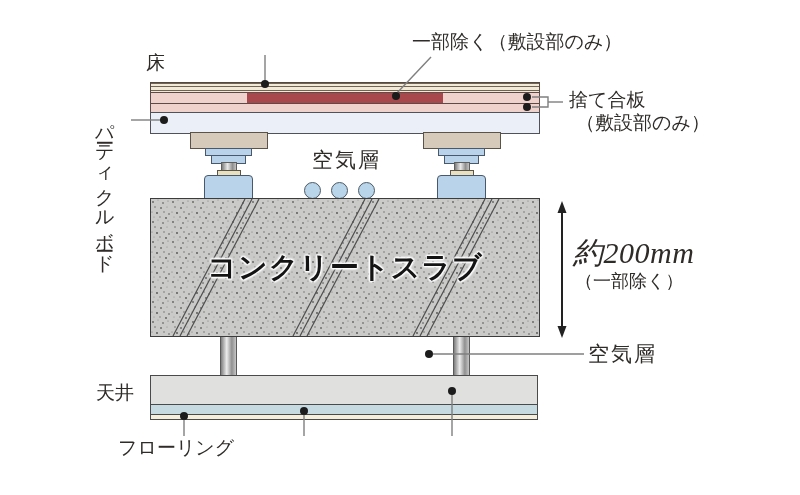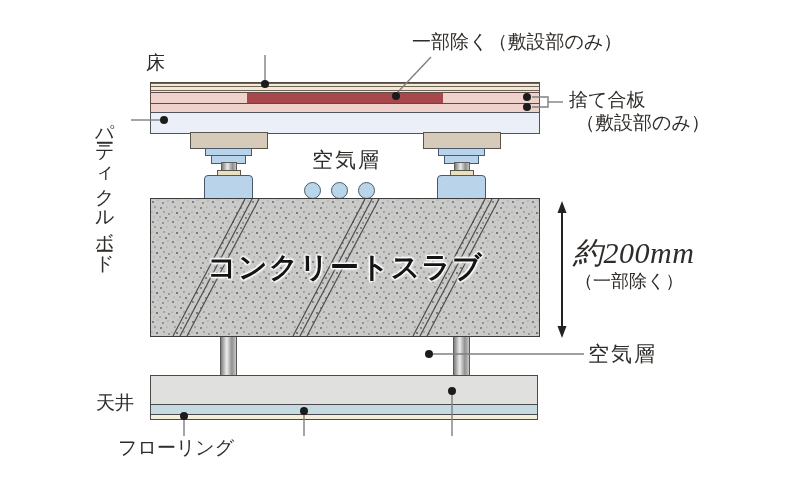--- a/index.html
+++ b/index.html
@@ -57,21 +57,21 @@
   #lbl-flooring{left:131px;top:31px;}
   #lbl-floor{left:146px;top:52px;}
   #lbl-heating-mat{left:412px;top:31px;}
   #lbl-suteai1{left:569px;top:89px;}
   #lbl-suteai2{left:576px;top:112px;}
   #lbl-particle{left:94px;top:111px;writing-mode:vertical-rl;text-orientation:mixed;letter-spacing:0;}
   #lbl-air-top{left:312px;top:148px;font-size:21px;letter-spacing:2px;}
   #lbl-dim{left:573px;top:236px;font-size:30px;letter-spacing:0.5px;font-style:italic;}
   #lbl-dim-note{left:575px;top:271px;font-size:18px;}
   #lbl-air-right{left:588px;top:342px;font-size:21px;letter-spacing:2px;}
-  #lbl-ceiling{left:96px;top:392px;}
+  #lbl-ceiling{left:96px;top:382px;}
   #lbl-vinyl{left:118px;top:437px;}
   #lbl-plaster{left:280px;top:437px;}
   #lbl-steel{left:436px;top:437px;}
 
   .overlay{position:absolute;left:0;top:0;pointer-events:none;}
 </style>
 </head>
 <body>
 
 <div class="stage">

